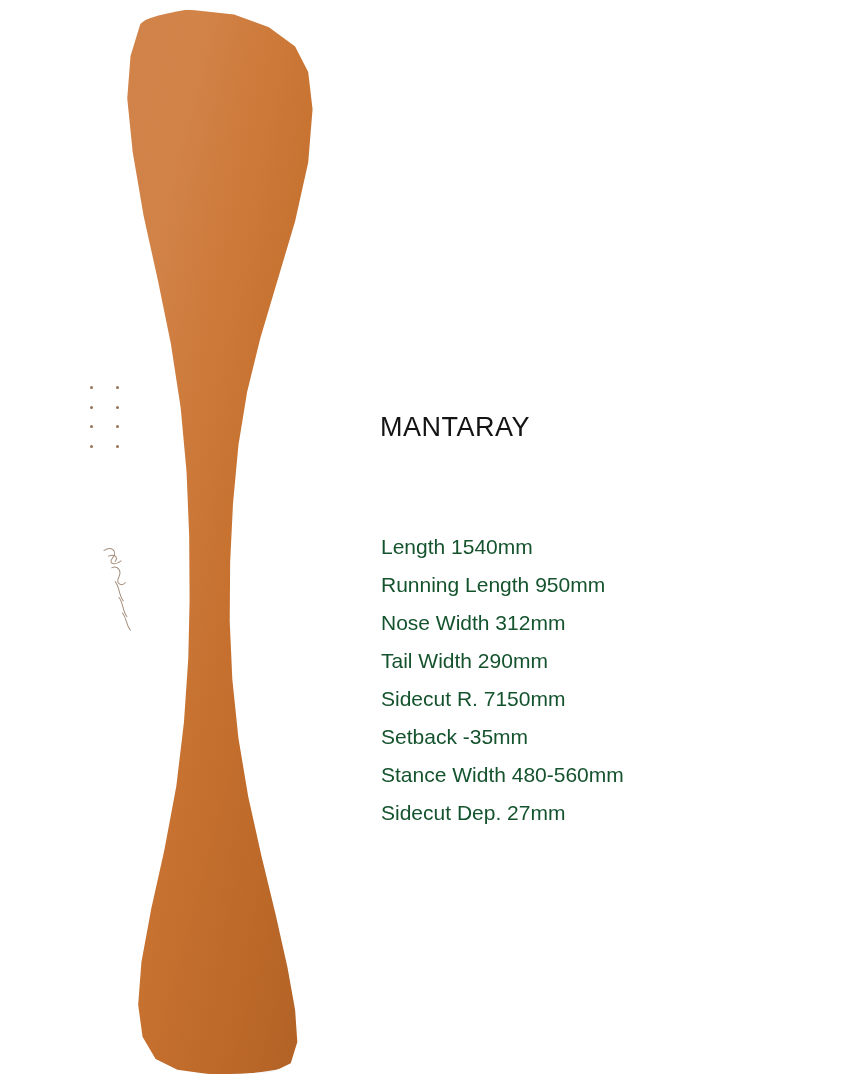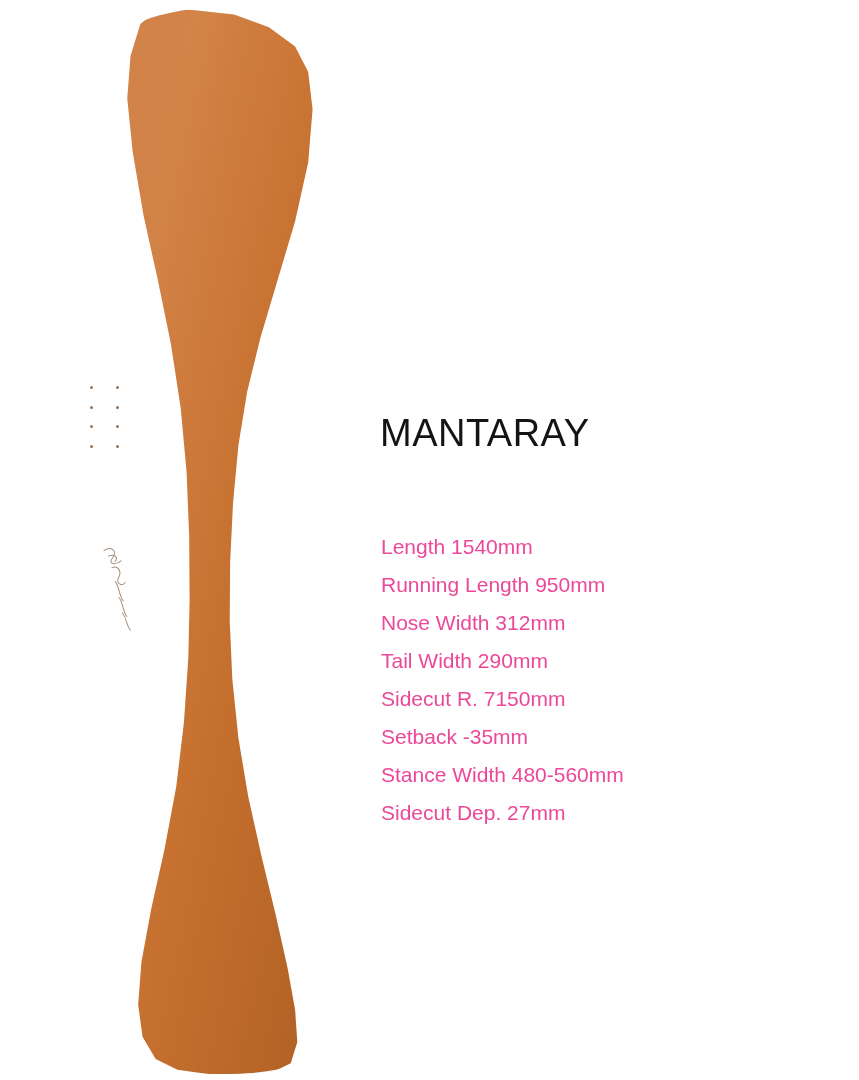--- a/index.html
+++ b/index.html
@@ -99,40 +99,40 @@
     left: 380px;
     top: 0;
     width: 479px;
     height: 1080px;
   }
 
   .model-title {
     position: absolute;
     left: 0;
     top: 414px;
-    font-size: 38px;
+    font-size: 27px;
     font-weight: 400;
     letter-spacing: 0.5px;
     color: #141414;
     line-height: 1;
   }
 
   .spec-list {
     position: absolute;
     left: 1px;
     top: 528px;
     width: 470px;
     margin: 0;
     padding: 0;
     list-style: none;
   }
   .spec-list li {
     font-size: 21px;
     line-height: 38px;
-    color: #ec4899;
+    color: #14532d;
     white-space: nowrap;
   }
 </style>
 </head>
 <body style="background: rgb(255, 255, 255);">
 
 <div class="board-stage">
   <div class="board" style="background: linear-gradient(100deg, rgb(204, 117, 54) 0%, rgb(207, 123, 60) 22%, rgb(201, 114, 47) 52%, rgb(194, 108, 42) 80%, rgb(187, 102, 38) 100%);">
     <div class="board-sheen"></div>
   </div>

